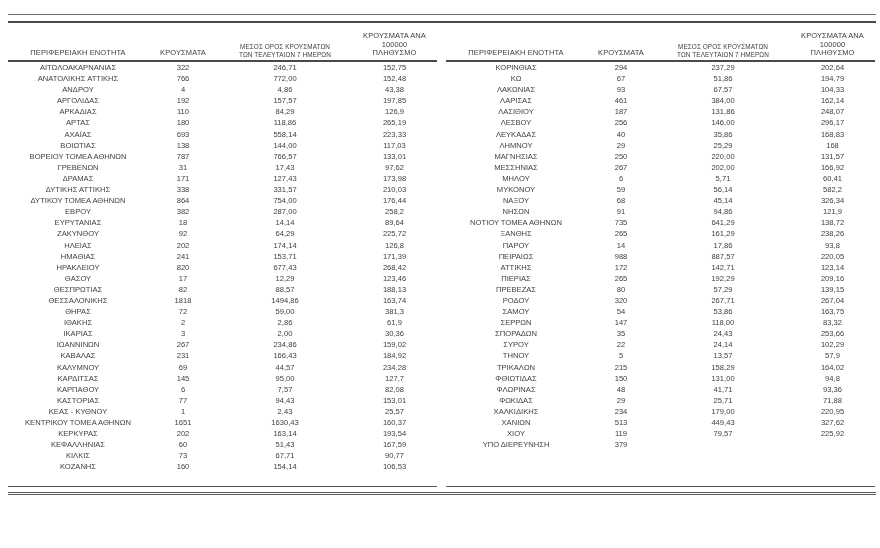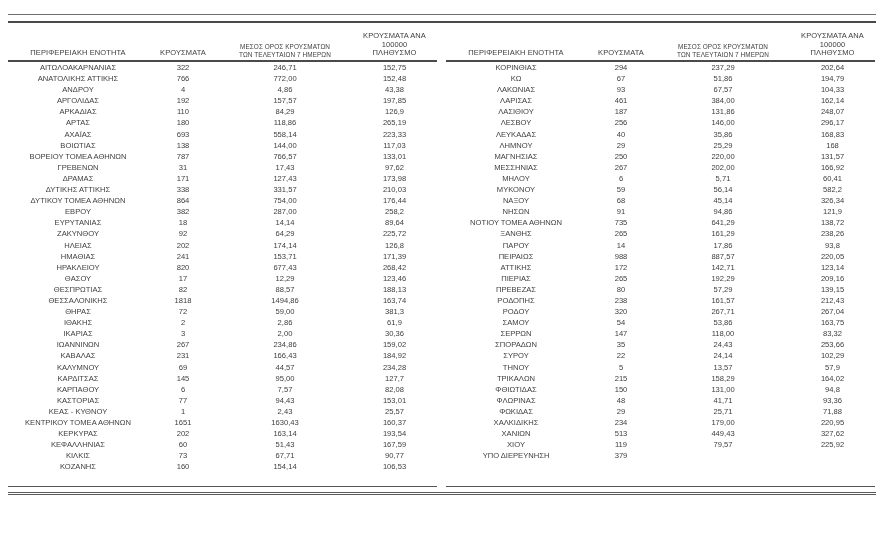--- a/index.html
+++ b/index.html
@@ -465,26 +465,20 @@
           <div class="cell c3">192,29</div>
           <div class="cell c4">209,16</div>
         </div>
         <div class="row">
           <div class="cell c1">ΠΡΕΒΕΖΑΣ</div>
           <div class="cell c2">80</div>
           <div class="cell c3">57,29</div>
           <div class="cell c4">139,15</div>
         </div>
         <div class="row">
-          <div class="cell c1">ΡΟΔΟΠΗΣ</div>
-          <div class="cell c2">238</div>
-          <div class="cell c3">161,57</div>
-          <div class="cell c4">212,43</div>
-        </div>
-        <div class="row">
           <div class="cell c1">ΡΟΔΟΥ</div>
           <div class="cell c2">320</div>
           <div class="cell c3">267,71</div>
           <div class="cell c4">267,04</div>
         </div>
         <div class="row">
           <div class="cell c1">ΣΑΜΟΥ</div>
           <div class="cell c2">54</div>
           <div class="cell c3">53,86</div>
           <div class="cell c4">163,75</div>

